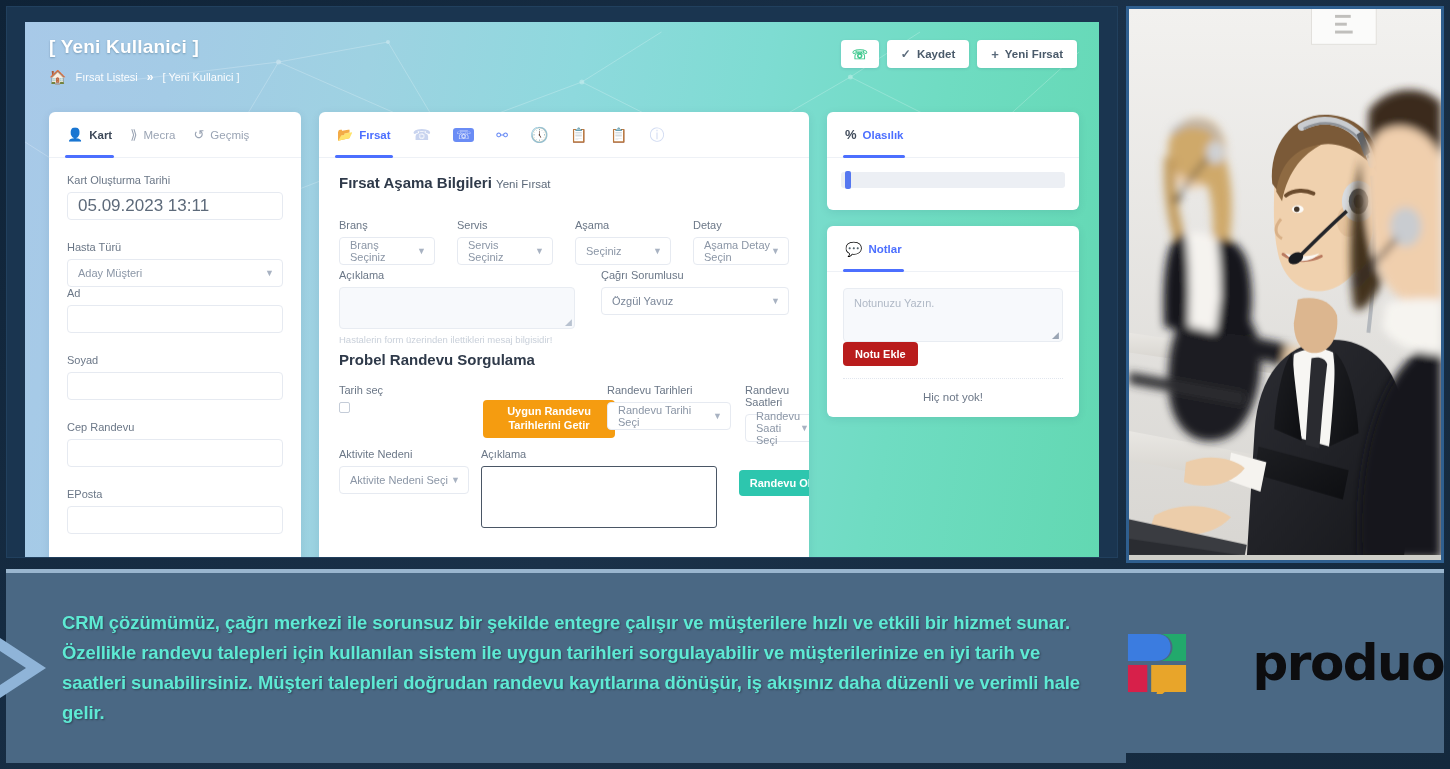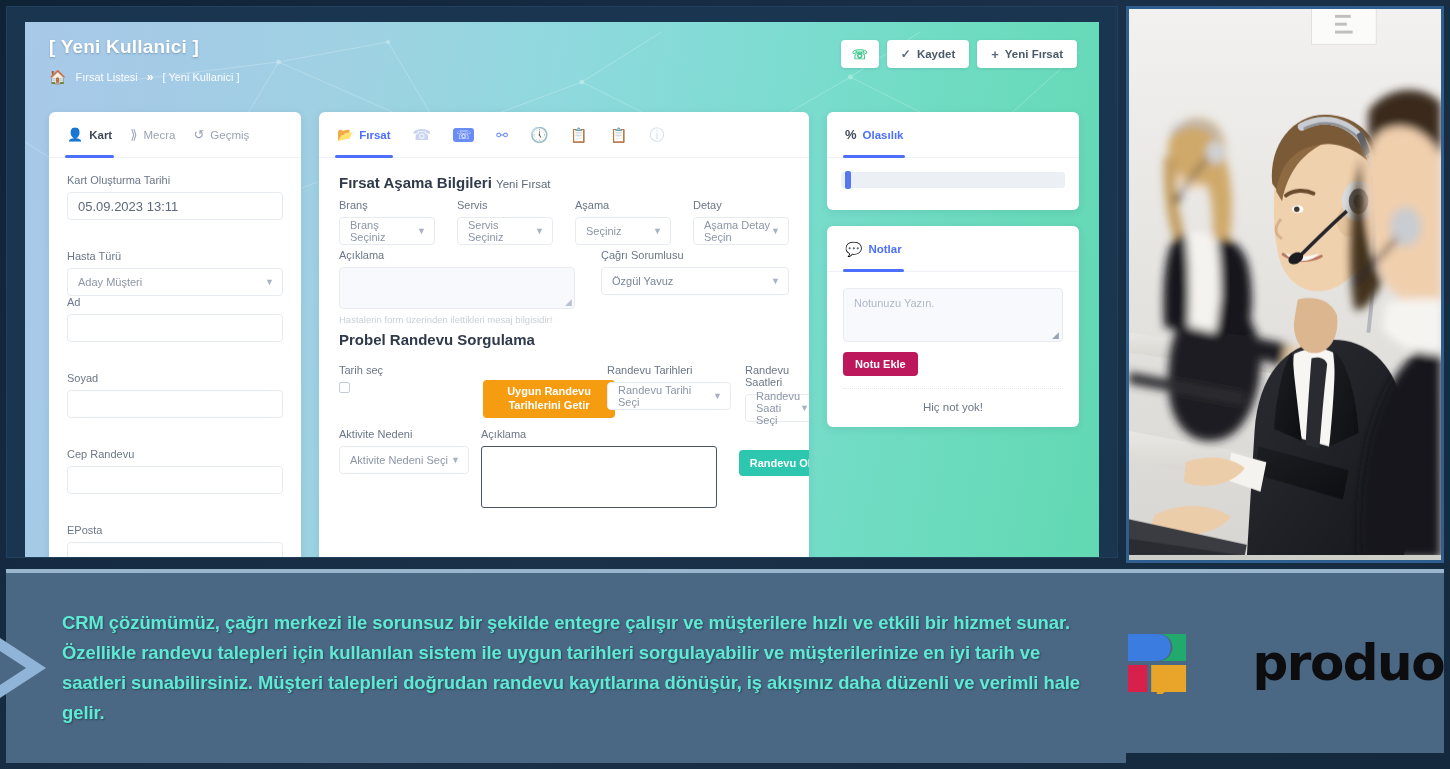--- a/index.html
+++ b/index.html
@@ -136,26 +136,26 @@
     color: #6b7787;
     margin-bottom: 6px;
     display: block;
   }
   .fld {
     width: 100%;
     height: 28px;
     border: 1px solid #e6eaf1;
     border-radius: 4px;
     background: #fff;
-    font-size: 13px;
+    font-size: 17px;
     color: #5d6personally;
     padding: 0 10px;
     display: flex; align-items: center;
     color: #5d6a7a;
-    margin-bottom: 30px;
+    margin-bottom: 21px;
     cursor: text;
   }
   .sel {
     width: 100%;
     height: 28px;
     border: 1px solid #e6eaf1;
     border-radius: 4px;
     background: #fff;
     font-size: 11px;
     color: #8b96a6;
@@ -175,21 +175,21 @@
   }
   .ta .grip {
     position:absolute; right:2px; bottom:1px;
     color:#b8c2d0; font-size:9px;
   }
   .hint { font-size: 9.5px; color: #c9d0da; margin-top: 5px; }
 
   
   .sect-title {
     font-size: 15px; font-weight: bold; color: #2f3a4a;
-    margin-bottom: 8px;
+    margin-bottom: 28px;
   }
   .sect-title .sub { font-size: 11.5px; font-weight: normal; color:#5d6a7a; }
   .grid4 { display: grid; grid-template-columns: repeat(4,1fr); gap: 0 22px; }
   .grid2 { display: grid; grid-template-columns: 236px 1fr; gap: 0 26px; }
 
   .sect-title2 {
     font-size: 15px; font-weight: bold; color: #2f3a4a;
     margin: 6px 0 16px 0;
   }
 
@@ -236,24 +236,24 @@
     position: relative; height: 16px;
     background: #eceff4; border-radius: 3px;
     cursor: pointer;
   }
   .slider .handle {
     position:absolute; left: 4px; top: -1px;
     width: 6px; height: 18px;
     background: #5577f0; border-radius: 2px;
   }
   .btn-blue {
-    background: #be185d; color:#fff; border:none; border-radius:4px;
+    background: #b91c1c; color:#fff; border:none; border-radius:4px;
     font-size: 11px; font-weight: bold;
     height: 24px; padding: 0 12px; cursor: pointer;
-    margin-top: 10px;
+    margin-top: 0;
   }
   .dotted { border-top: 1px dotted #e1e6ee; margin: 12px 0 0 0; }
   .empty-note { text-align:center; font-size: 11.5px; color: #6d7888; padding: 12px 0 4px; }
   .ta-note {
     width: 100%; height: 54px;
     border: 1px solid #e8ecf2; border-radius: 4px;
     background: #f7f9fc; position: relative;
     padding: 8px 10px; font-size: 11px; color:#b0b9c6;
     cursor: text;
   }

